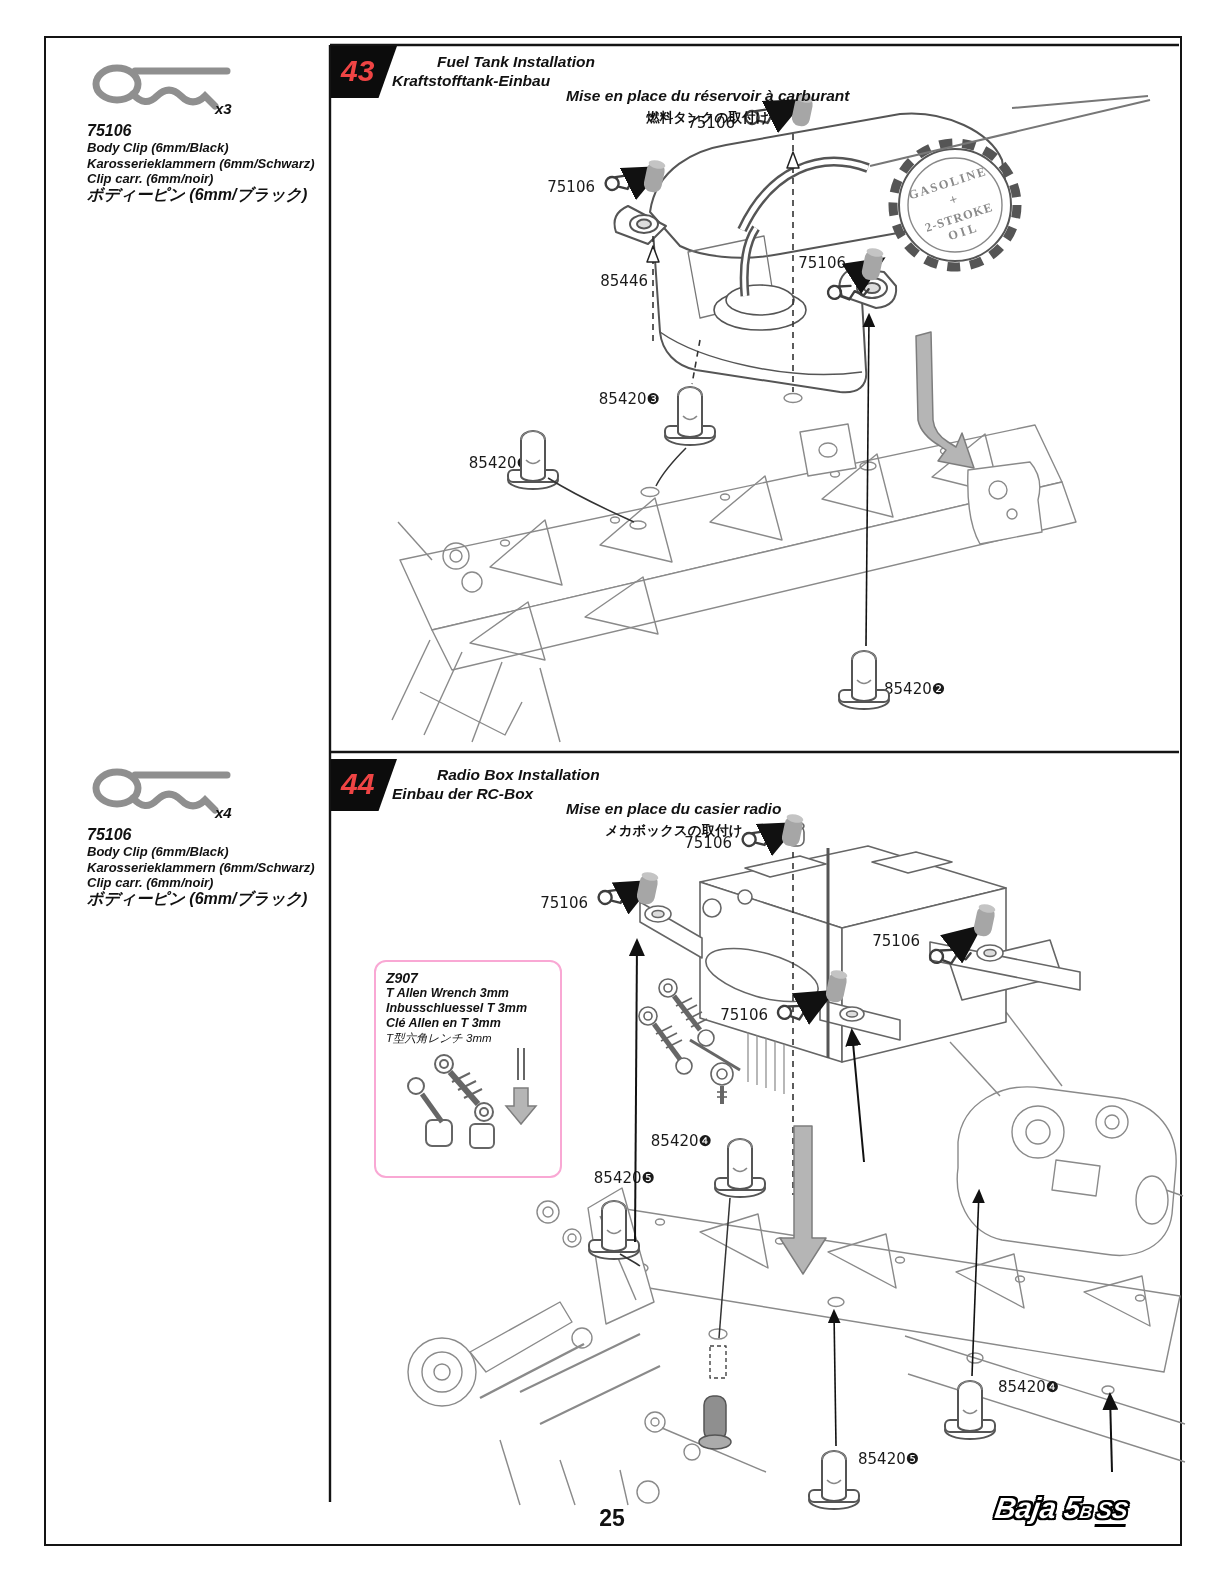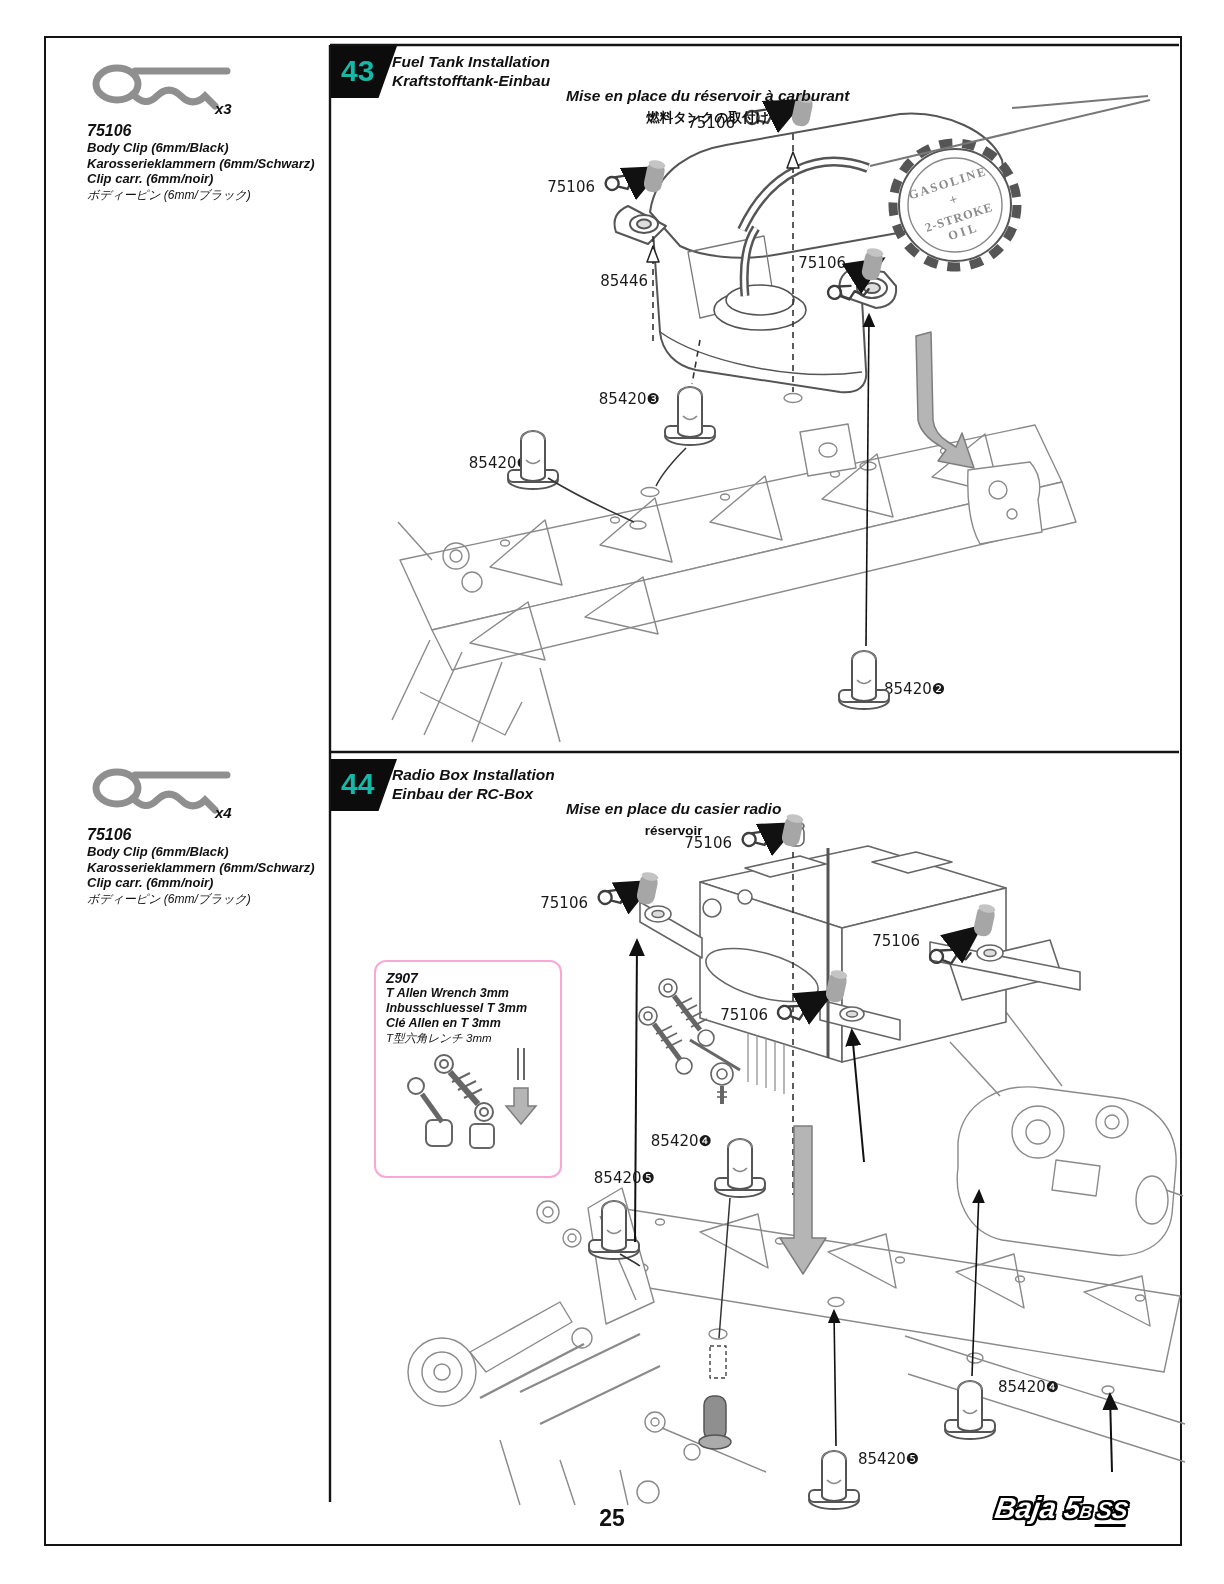--- a/index.html
+++ b/index.html
@@ -1,32 +1,32 @@
 <!DOCTYPE html>
 <html><head>
 <meta charset="utf-8">
 <style>
   html,body{margin:0;padding:0;background:#fff;}
   body{width:1224px;height:1584px;position:relative;font-family:"Liberation Sans",sans-serif;color:#111;overflow:hidden;}
   .frame{position:absolute;left:44px;top:36px;width:1134px;height:1506px;border:2px solid #141414;background:#fff;}
   svg.art{position:absolute;left:0;top:0;width:1224px;height:1584px;}
   .lbl{font-family:"DejaVu Sans",sans-serif;font-size:15px;fill:#1a1a1a;}
-  .badge{position:absolute;width:66px;height:52px;background:#0c0c0c;color:#14b8a6;
-         font-weight:bold;font-size:30px;line-height:50px;padding-left:10px;
+  .badge{position:absolute;width:66px;height:52px;background:#0c0c0c;color:#ef4444;
+         font-style:italic;font-weight:bold;font-size:30px;line-height:50px;padding-left:10px;
          clip-path:polygon(0 0,100% 0,72% 100%,0 100%);box-sizing:border-box;}
   .step-title{position:absolute;line-height:19px;}
-  .t-en{font-weight:bold;font-style:italic;font-size:15.5px;}
+  .t-en{font-weight:bold;font-style:italic;font-size:15.5px;padding-left:45px;}
   .t-de{font-weight:bold;font-style:italic;font-size:15.5px;}
   .t-fr{font-weight:bold;font-style:italic;font-size:15.5px;margin-top:34px;}
   .t-jp{font-weight:bold;font-size:13.5px;padding-top:3px;text-align:center;}
   .part-block{position:absolute;left:46px;width:275px;margin-left:41px;}
   .pb-qty{position:absolute;left:128px;top:42px;font-style:italic;font-weight:bold;font-size:15px;}
   .pb-no{font-weight:bold;font-style:italic;font-size:16px;margin-top:2px;}
   .pb-line{font-weight:bold;font-style:italic;font-size:13px;line-height:15.5px;}
-  .pb-jp{font-size:12px;line-height:16px;font-weight:normal;}
+  .pb-jp{font-size:16px;line-height:16px;font-weight:bold;}
   .tool-box{position:absolute;left:374px;top:960px;width:188px;height:218px;background:#fff;
             border:2px solid #f9a8d4;border-radius:12px;box-sizing:border-box;padding:8px 10px;z-index:3;}
   .tb-no{font-weight:bold;font-style:italic;font-size:14px;}
   .tb-line{font-weight:bold;font-style:italic;font-size:12.5px;line-height:15px;}
   .tb-jp{font-size:11.5px;font-weight:normal;line-height:15px;}
   .page-number{position:absolute;left:0;top:1505px;width:1224px;text-align:center;
                font-weight:bold;font-size:23px;z-index:4;}
   .logo{position:absolute;left:995px;top:1492px;width:190px;z-index:4;transform:skewX(-8deg);
         color:#fff;font-style:italic;font-weight:bold;white-space:nowrap;
         text-shadow:-2px -2px 0 #000,2px -2px 0 #000,-2px 2px 0 #000,2px 2px 0 #000,0 -2px 0 #000,0 2px 0 #000,-2px 0 0 #000,2px 0 0 #000;}
@@ -381,21 +381,21 @@
 
 <div class="badge" style="left:331px;top:759px;">
   <span>44</span>
 </div>
 <div class="step-title" style="left:392px;top:765px;">
   <div class="t-en">Radio Box Installation</div>
   <div class="t-de">Einbau der RC-Box</div>
 </div>
 <div class="step-title" style="left:566px;top:765px;">
   <div class="t-fr">Mise en place du casier radio</div>
-  <div class="t-jp">réservoir</div>
+  <div class="t-jp">メカボックスの取付け</div>
 </div>
 
 <div class="part-block" style="top:58px;">
   <svg width="150" height="58" viewBox="0 0 150 58">
     <g fill="none" stroke="#8f8f8f" stroke-width="7" stroke-linecap="round">
       <ellipse cx="30" cy="26" rx="21" ry="16"></ellipse>
       <path d="M48,13 L140,13"></path>
       <path d="M46,36 q12,14 24,2 q12,-12 24,0 q12,12 24,0 l10,10"></path>
     </g>
   </svg>

